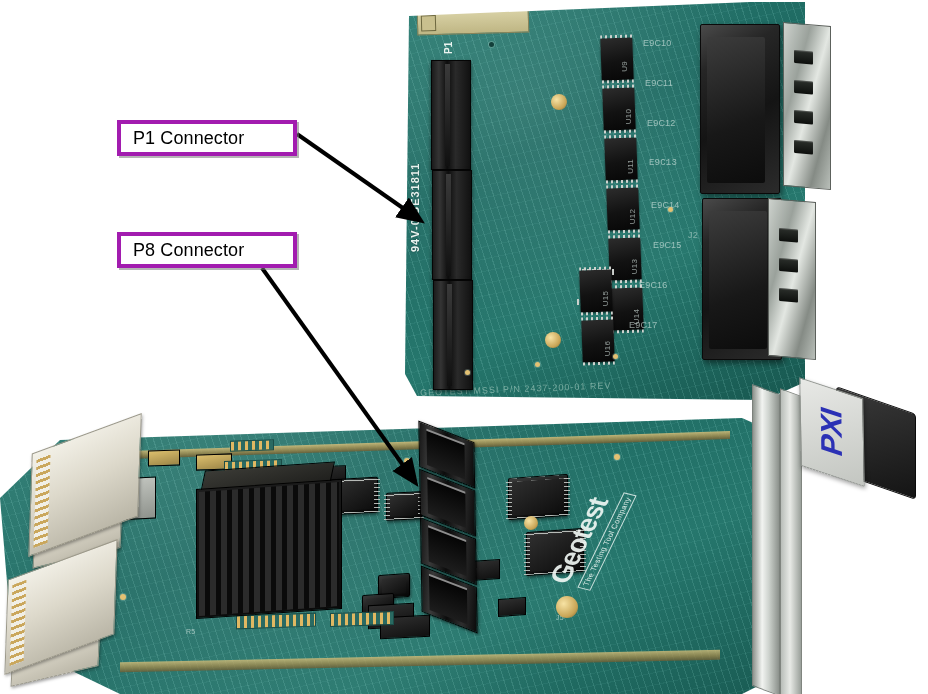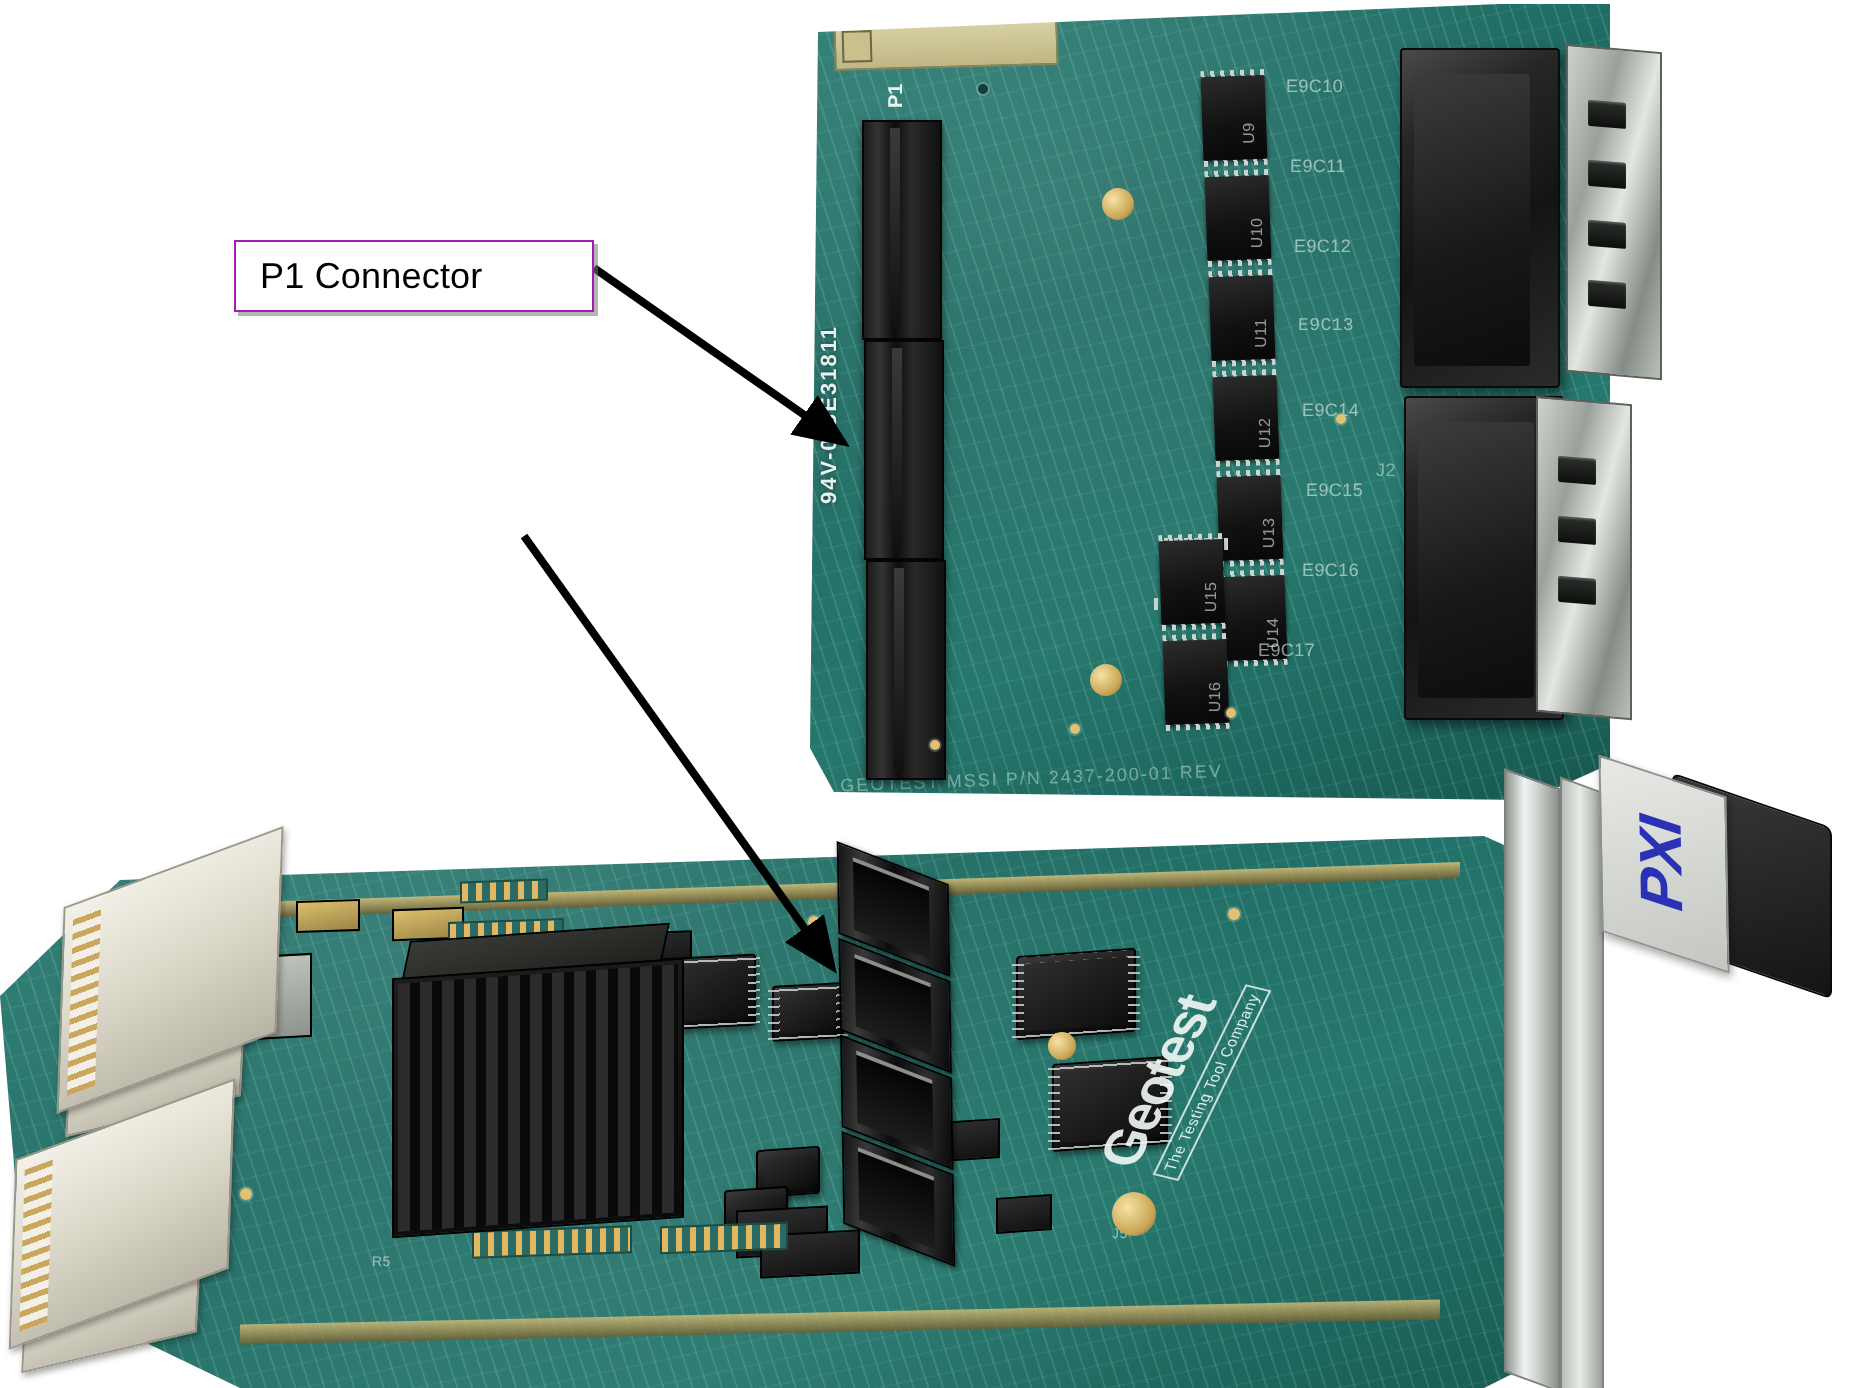--- a/index.html
+++ b/index.html
@@ -14,21 +14,21 @@
     height:694px;
     background:#ffffff;
     overflow:hidden;
   }
 
   
   .callout{
     position:absolute;
     box-sizing:border-box;
     background:#ffffff;
-    border:1px solid #a21caf;
+    border:4px solid #a21caf;
     box-shadow:2px 2px 0 rgba(120,120,120,.55);
     display:flex;
     align-items:center;
     padding-left:12px;
     font-size:18px;
     color:#000;
     letter-spacing:.1px;
     z-index:60;
   }
   #callout-p1{left:117px;top:120px;width:180px;height:36px;}
@@ -333,21 +333,21 @@
     <div class="soic" style="left:181px;top:268px;width:32px;height:42px;transform:rotate(-2deg);opacity:0;"></div>
 
     <div class="soic" style="left:178px;top:258px;width:0;height:0;"></div>
 
     <div class="soic" style="left:186px;top:336px;width:0;height:0;"></div>
 
     <div class="soic" style="left:175px;top:283px;width:32px;height:42px;transform:rotate(-2deg);opacity:0;"></div>
 
     <div class="soic" style="left:177px;top:270px;width:32px;height:0px;"></div>
 
-    <div class="silk" style="left:246px;top:278px;font-size:9px;">E9C16</div>
+    <div class="silk" style="left:234px;top:278px;font-size:9px;">E9C16</div>
     <div class="soic" style="left:175px;top:238px;width:0;height:0;"></div>
     <div class="soic" style="left:170px;top:262px;width:32px;height:42px;transform:rotate(-2deg);opacity:0;"></div>
 
     <div class="soic" style="left:176px;top:246px;width:0;height:0"></div>
 
     <div class="soic" style="left:172px;top:300px;width:32px;height:0;"></div>
 
     <div class="silk" style="left:226px;top:300px;font-size:9px;opacity:0;"></div>
 
     <div class="soic" style="left:174px;top:306px;width:32px;height:42px;transform:rotate(-2deg);opacity:0;"></div>
@@ -489,20 +489,23 @@
     <div class="rail2"></div>
   </div>
   <div id="ejector"></div>
   <div id="pxi-badge">
     <span class="txt">PXI</span>
   </div>
 
   <div class="callout" id="callout-p1">
     <span>P1 Connector</span>
   </div>
+  <div class="callout" id="callout-p8">
+    <span>P8 Connector</span>
+  </div>
 
   <svg class="leader" style="left:0;top:0;width:928px;height:694px;">
     <defs>
       <marker id="arrowhead" markerWidth="7" markerHeight="7" refX="5.5" refY="3" orient="auto">
         <polygon points="0 0, 7 3, 0 6" fill="#000000"></polygon>
       </marker>
     </defs>
     <line x1="297" y1="134" x2="420" y2="220" stroke="#000000" stroke-width="4" marker-end="url(#arrowhead)"></line>
     <line x1="262" y1="268" x2="415" y2="482" stroke="#000000" stroke-width="4" marker-end="url(#arrowhead)"></line>
   </svg>

